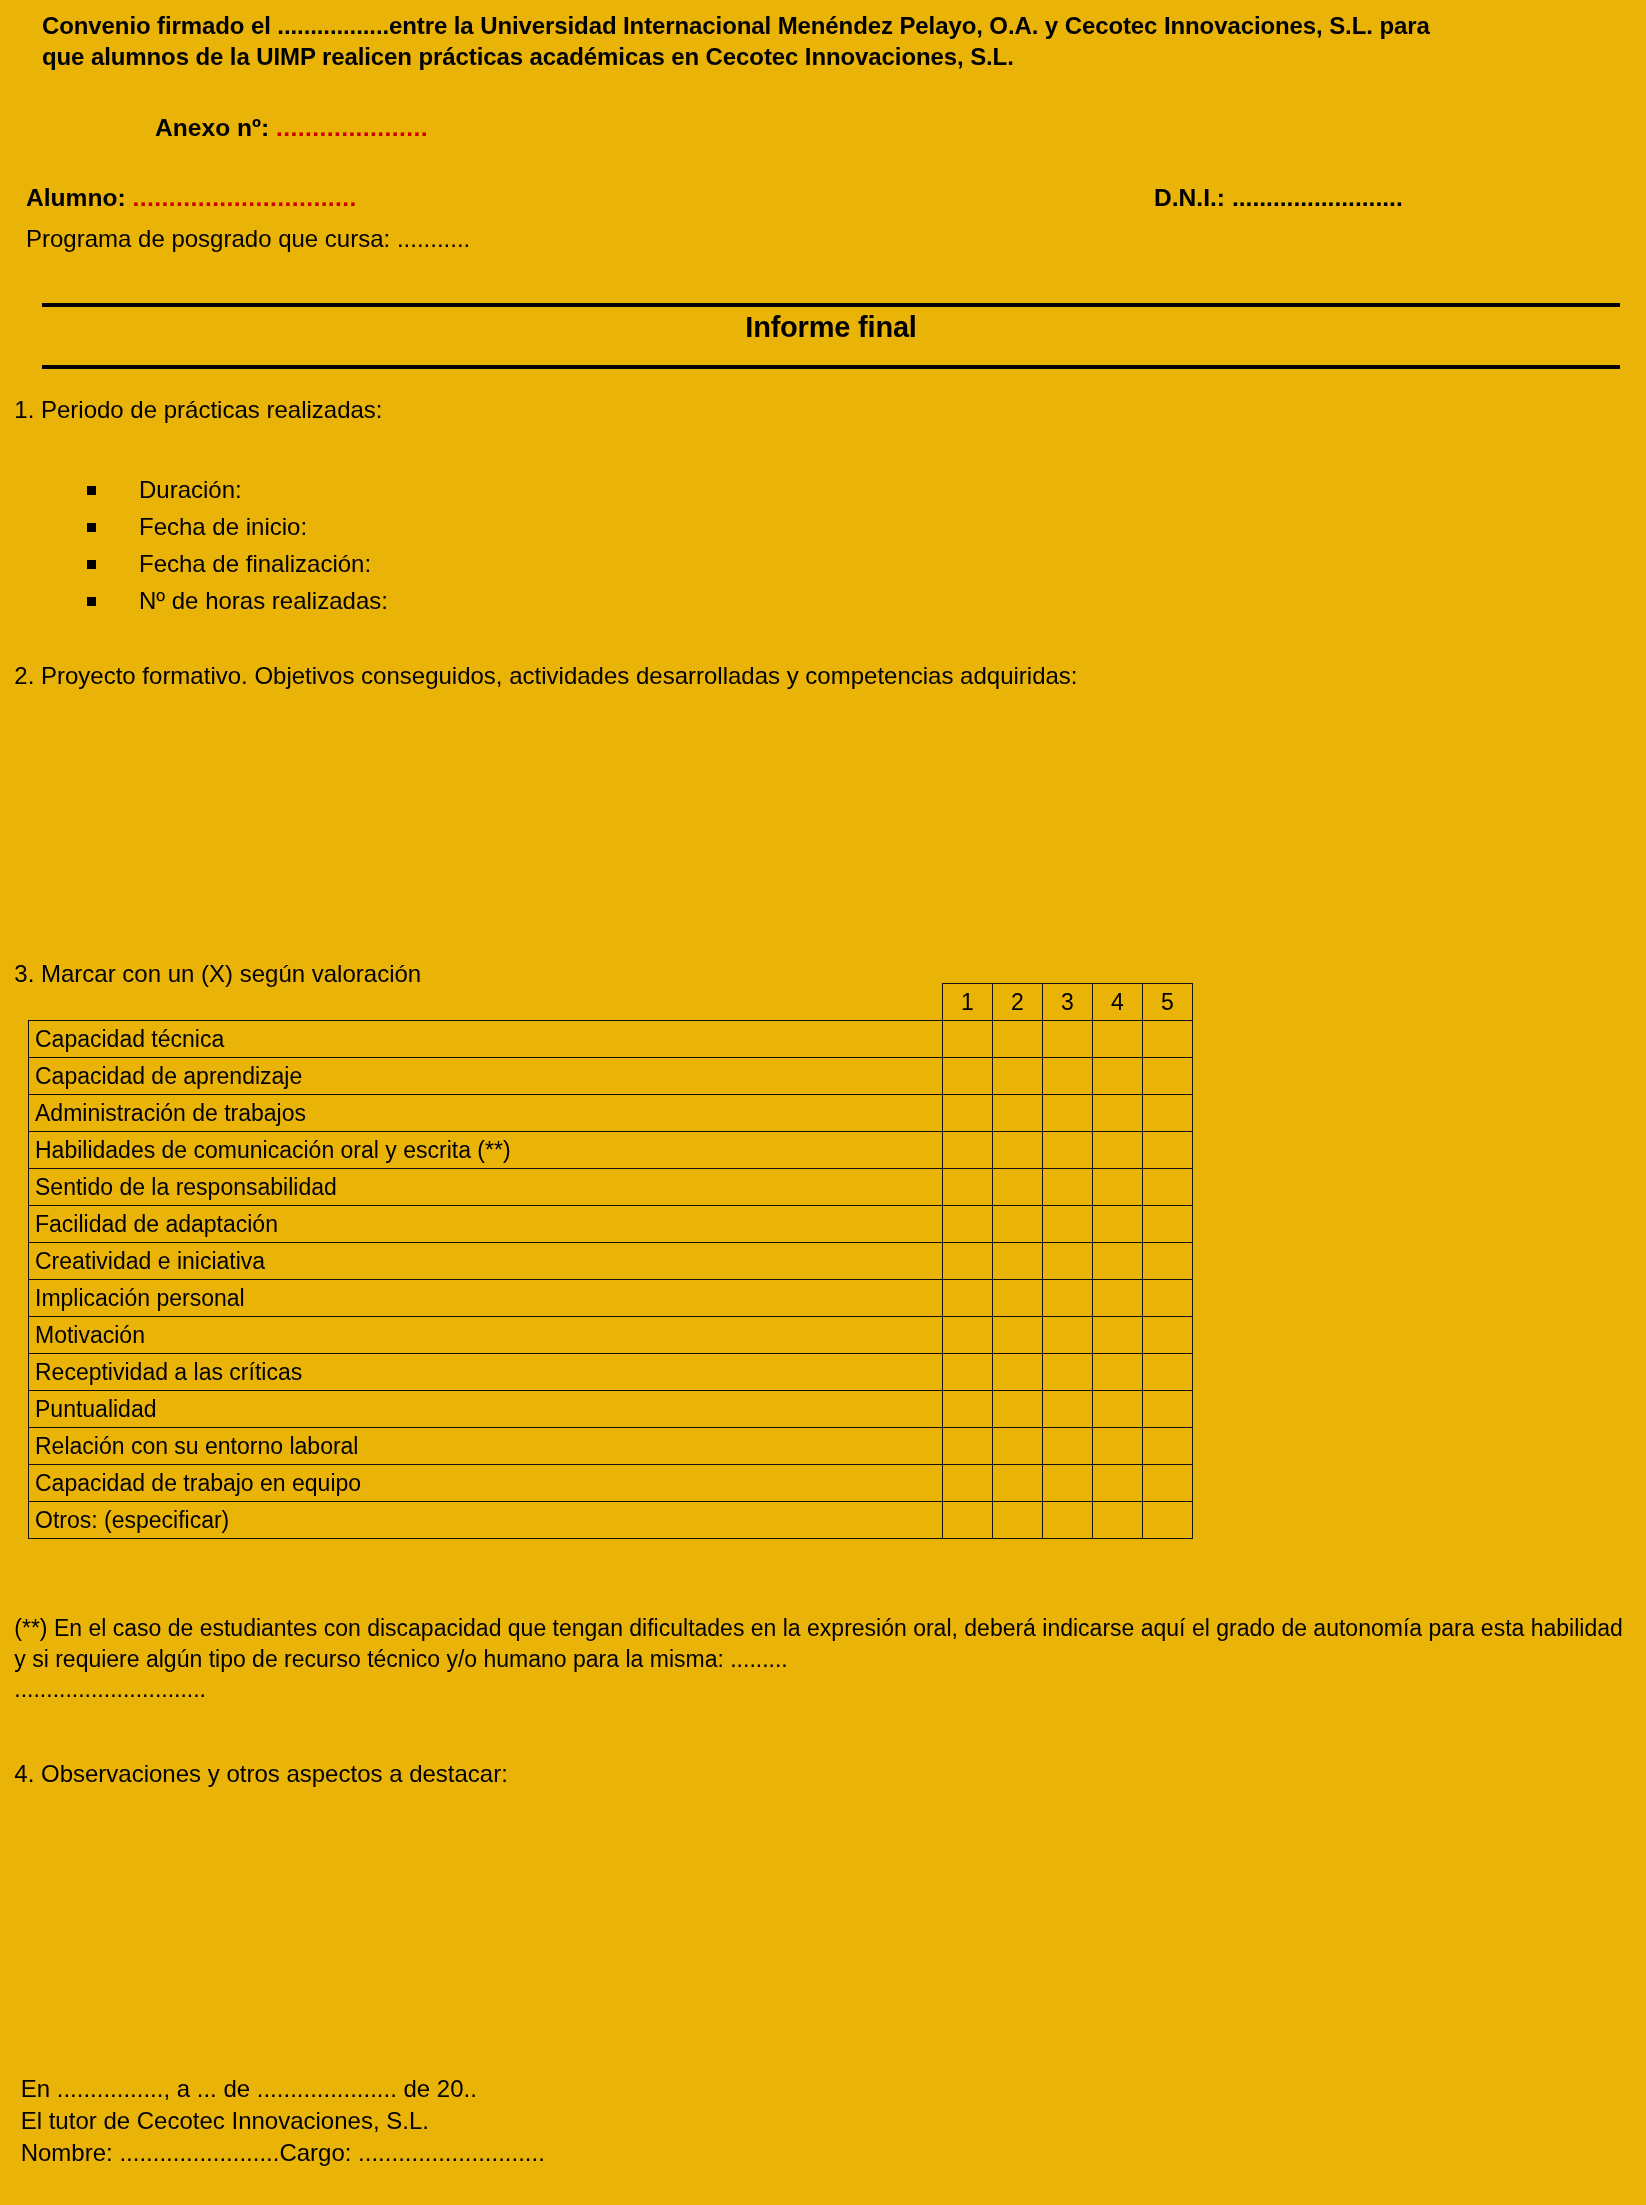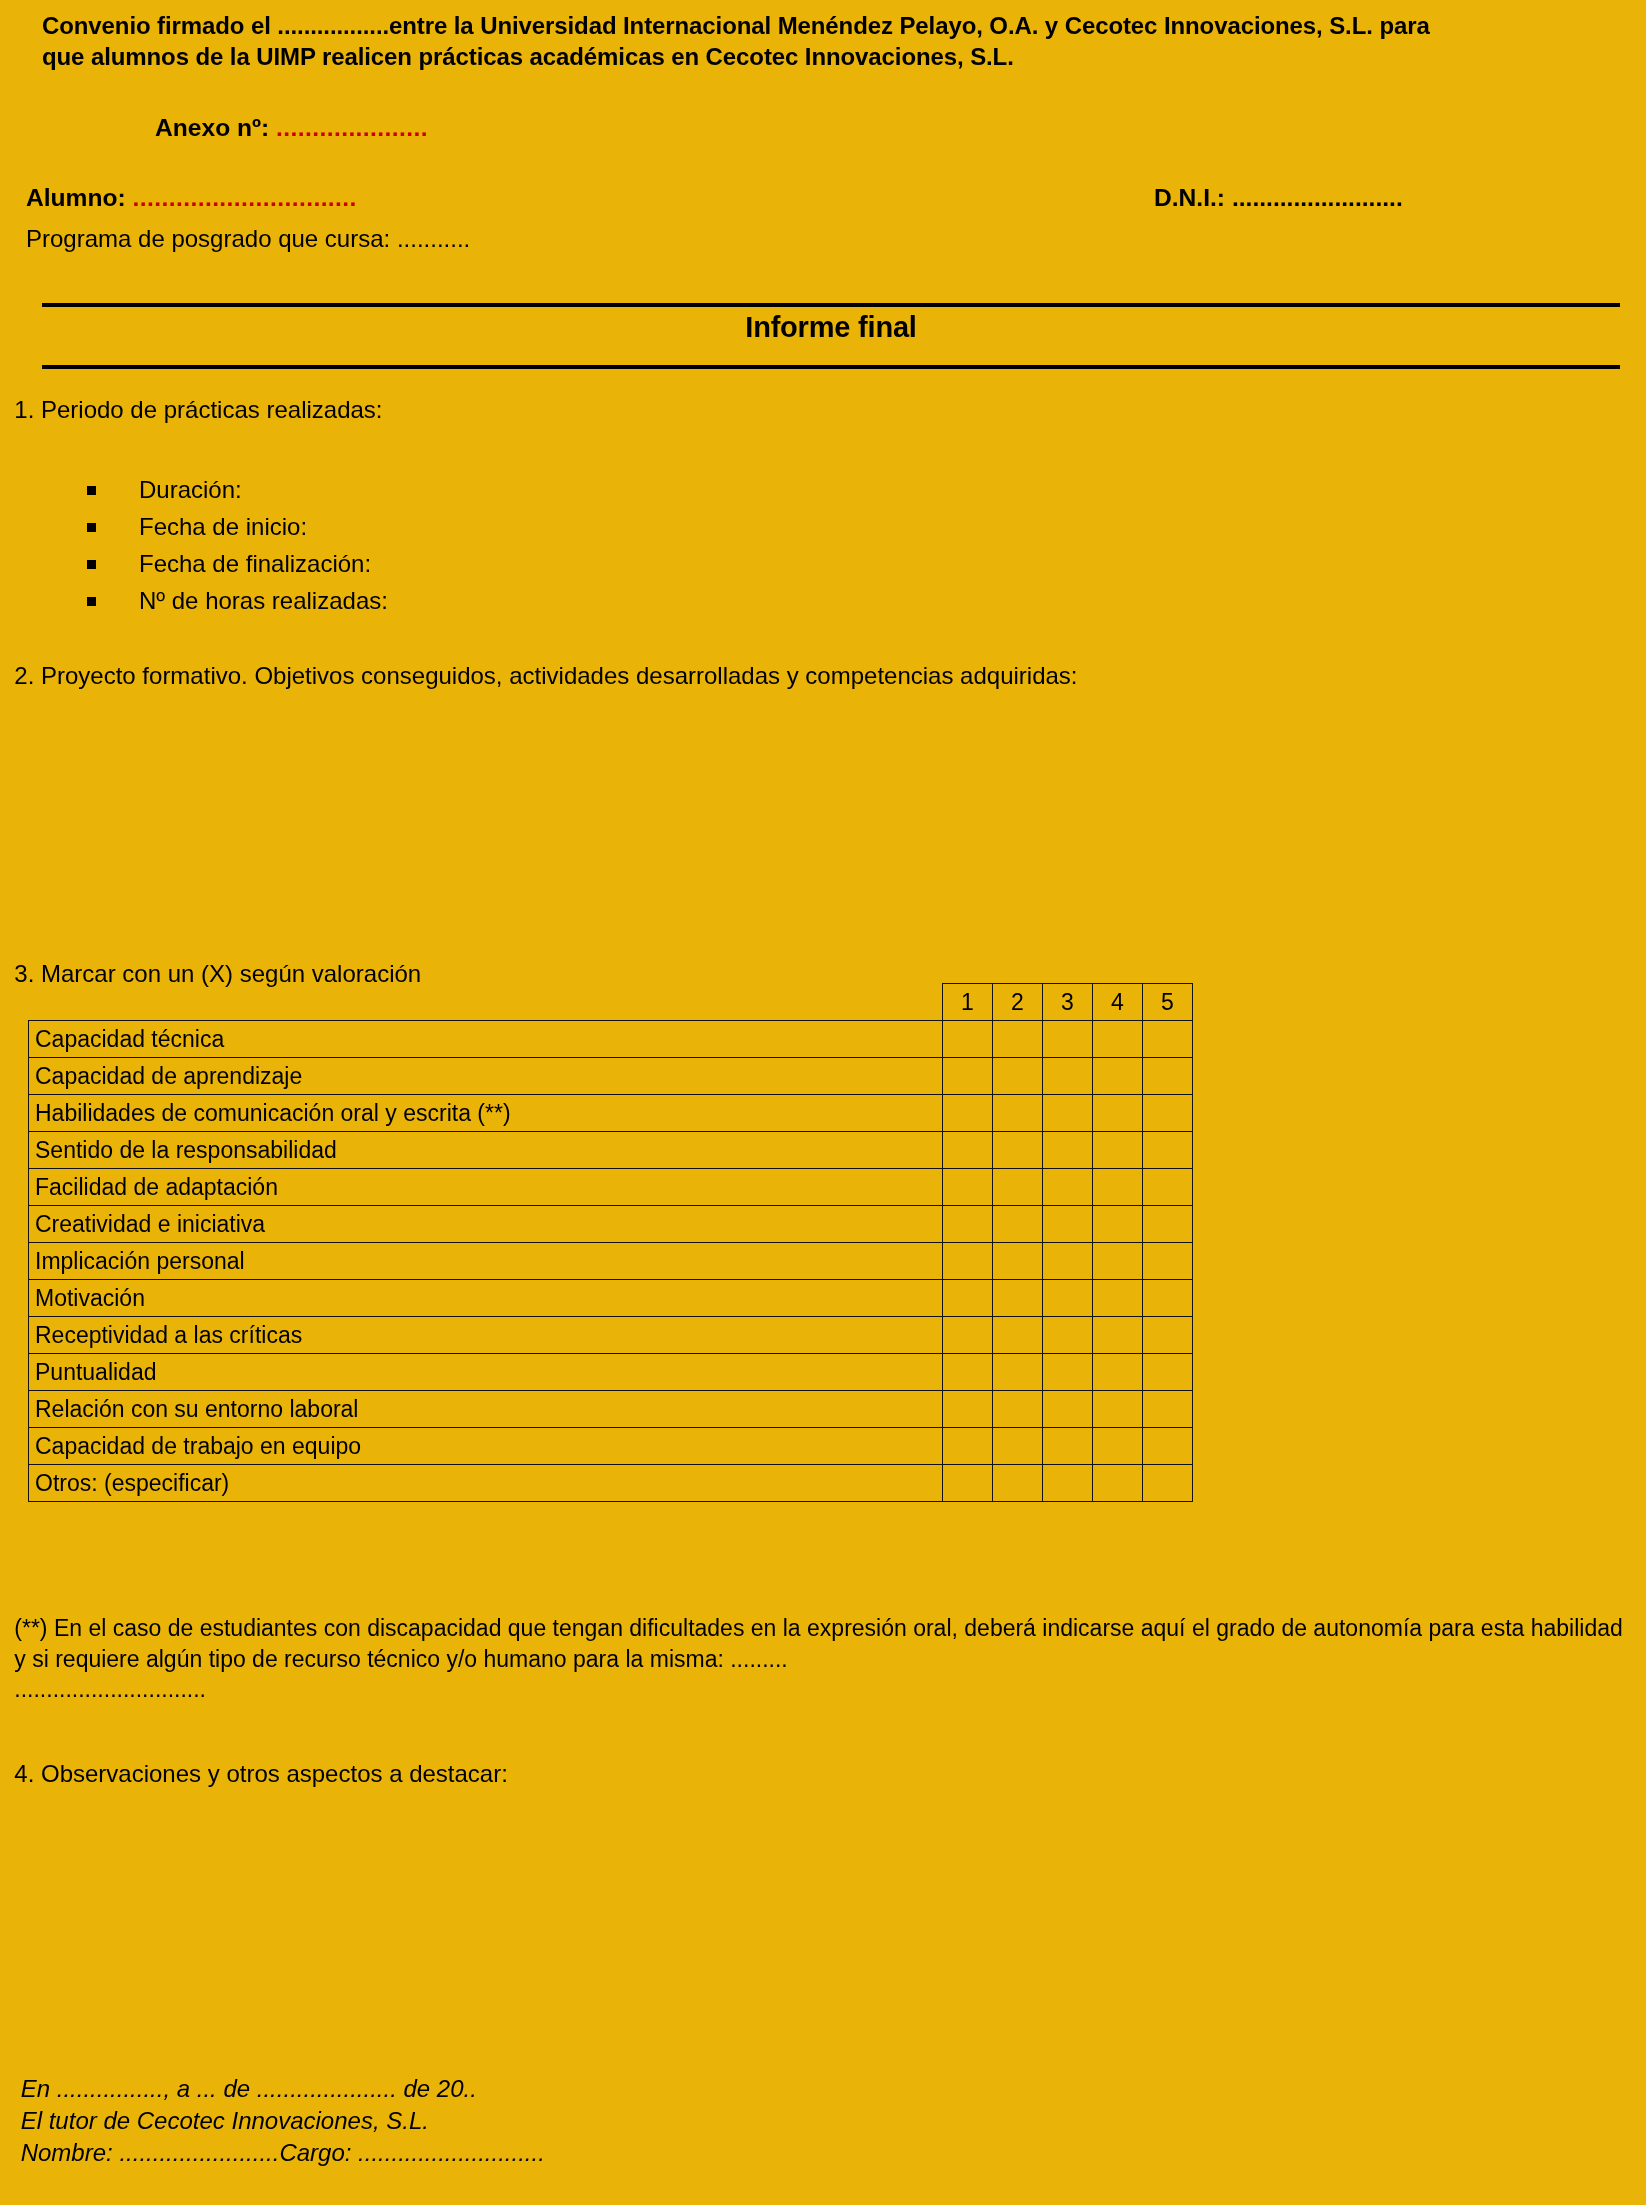--- a/index.html
+++ b/index.html
@@ -195,21 +195,20 @@
     display: block;
   }
 
   
   .signature {
     position: absolute;
     left: 20.7px;
     top: 2073px;
     font-size: 24px;
     line-height: 1.33;
-    font-style: italic;
   }
   .signature div { white-space: nowrap; }
 </style>
 </head>
 <body>
 
 <div class="page">
 
   <div class="header-block">
     <div class="header-line first">Convenio firmado el .................entre la Universidad Internacional Menéndez Pelayo, O.A.  y Cecotec Innovaciones, S.L. para</div>
@@ -273,20 +272,28 @@
         </tr>
         <tr>
           <td class="lbl">Capacidad de aprendizaje</td>
           <td class="mark"></td>
           <td class="mark"></td>
           <td class="mark"></td>
           <td class="mark"></td>
           <td class="mark"></td>
         </tr>
         <tr>
+          <td class="lbl">Administración de trabajos</td>
+          <td class="mark"></td>
+          <td class="mark"></td>
+          <td class="mark"></td>
+          <td class="mark"></td>
+          <td class="mark"></td>
+        </tr>
+        <tr>
           <td class="lbl">Habilidades de comunicación oral y escrita (**)</td>
           <td class="mark"></td>
           <td class="mark"></td>
           <td class="mark"></td>
           <td class="mark"></td>
           <td class="mark"></td>
         </tr>
         <tr>
           <td class="lbl">Sentido de la responsabilidad</td>
           <td class="mark"></td>

